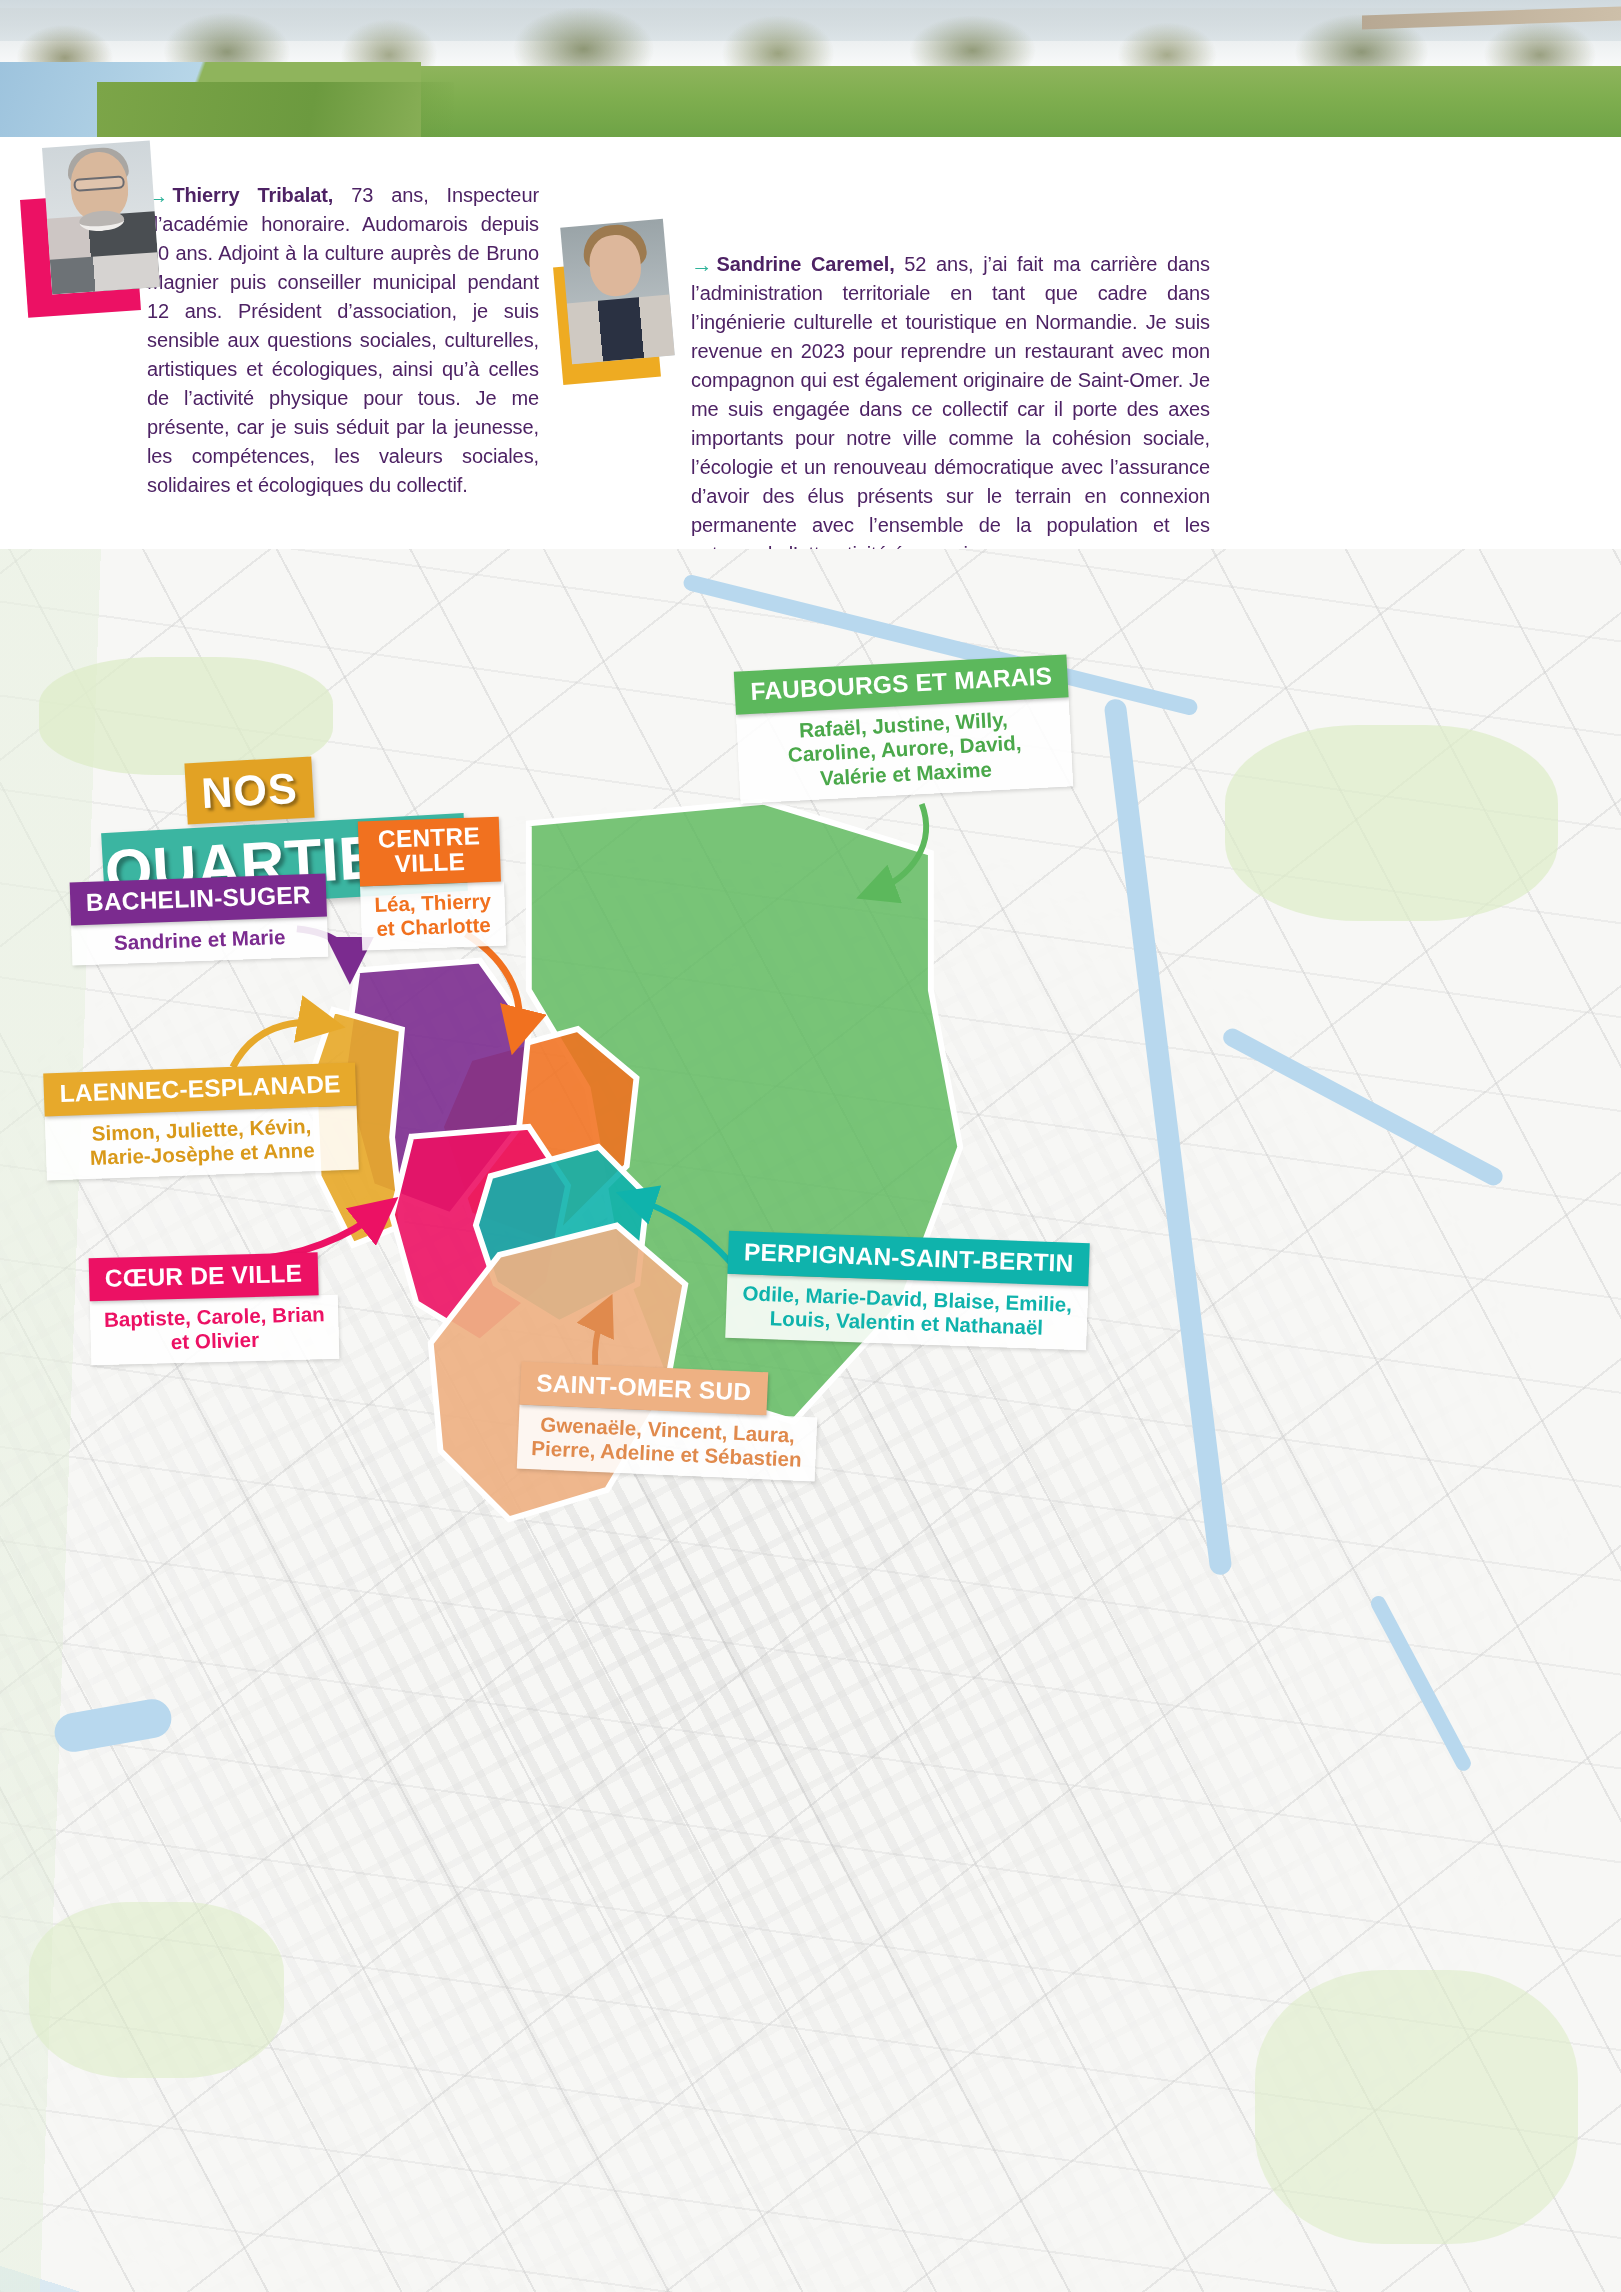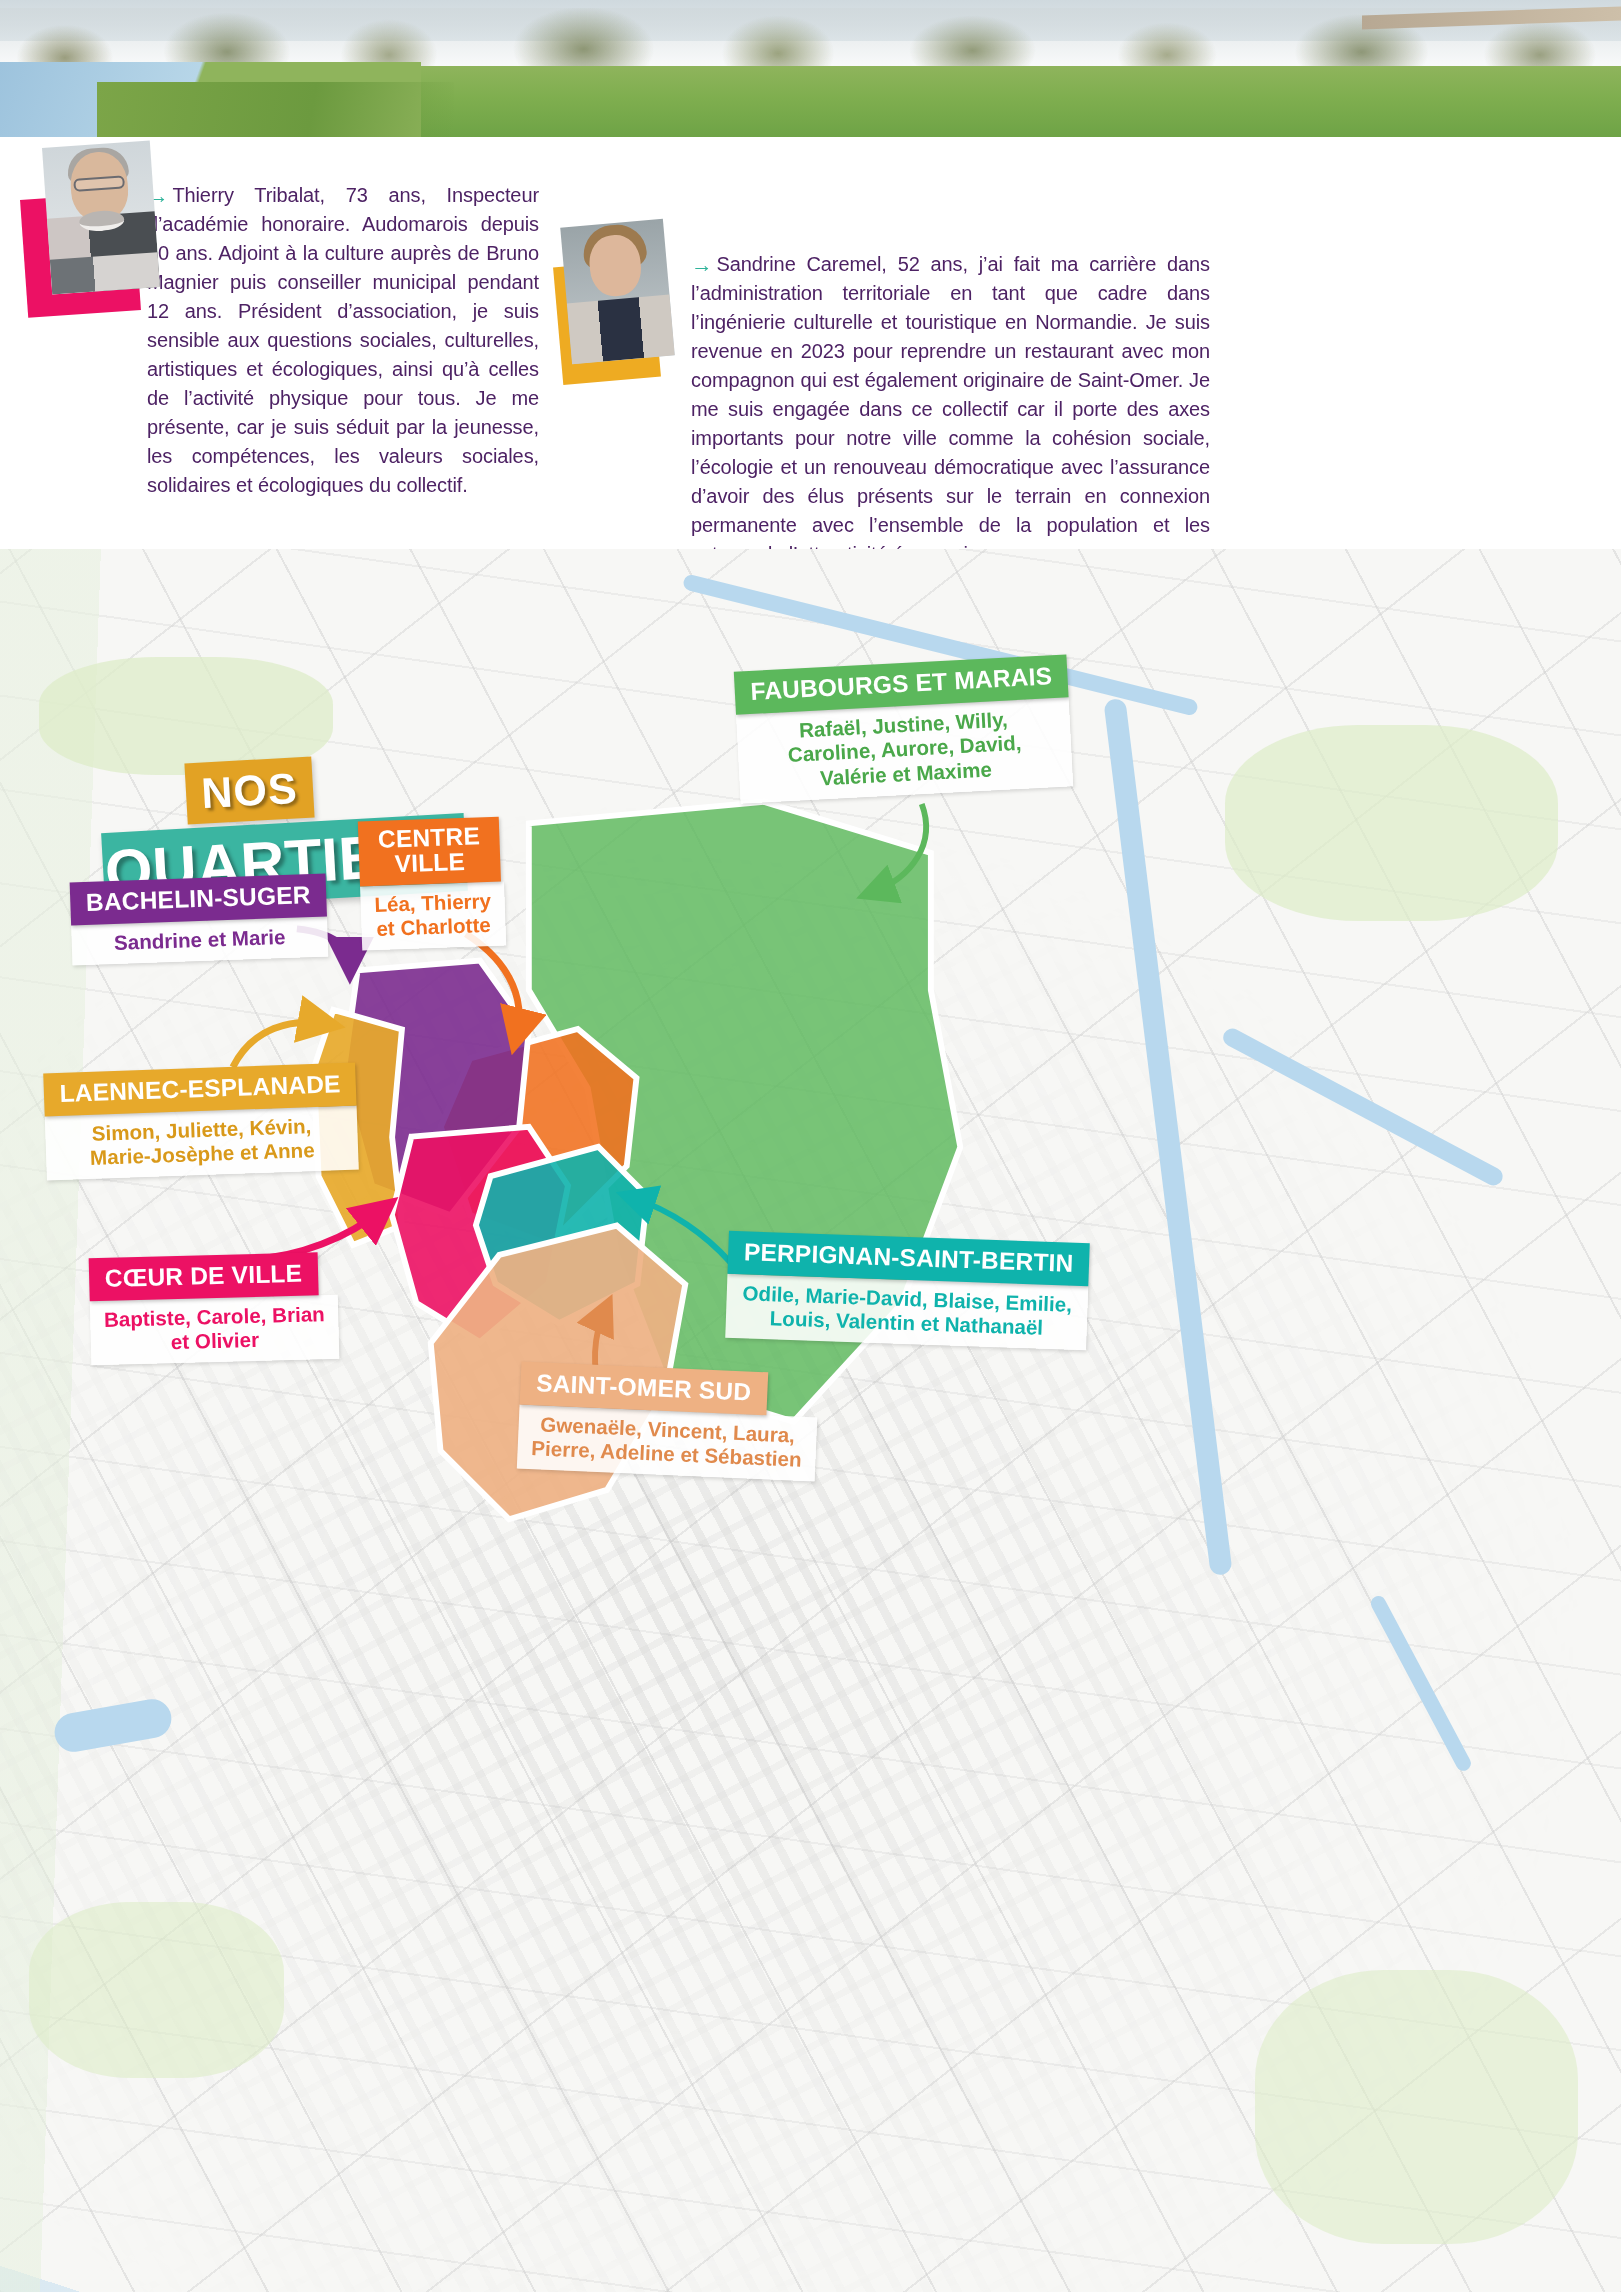--- a/index.html
+++ b/index.html
@@ -51,21 +51,21 @@
     background:linear-gradient(95deg,#b7a893,#cdbfa9);
     transform:skewY(-2deg);
   }
 
   
   .bio { position:absolute; color:#4d2264; }
   .bio p {
     font-size:20px; line-height:29px; text-align:justify;
     color:#4d2264; letter-spacing:-0.1px;
   }
-  .bio .name { font-weight:normal; }
+  .bio .name { font-weight:bold; }
   .arrow-g {
     display:inline-block; color:#2fb39a; font-weight:bold;
     font-size:21.6px; margin-right:3.9px; vertical-align:-1px;
   }
 
   
   #bio1 { left:147px; top:181px; width:392px; }
   .photo-frame { position:absolute; }
   #photo1-shadow {
     position:absolute; left:23.5px; top:196px; width:113px; height:118px;

